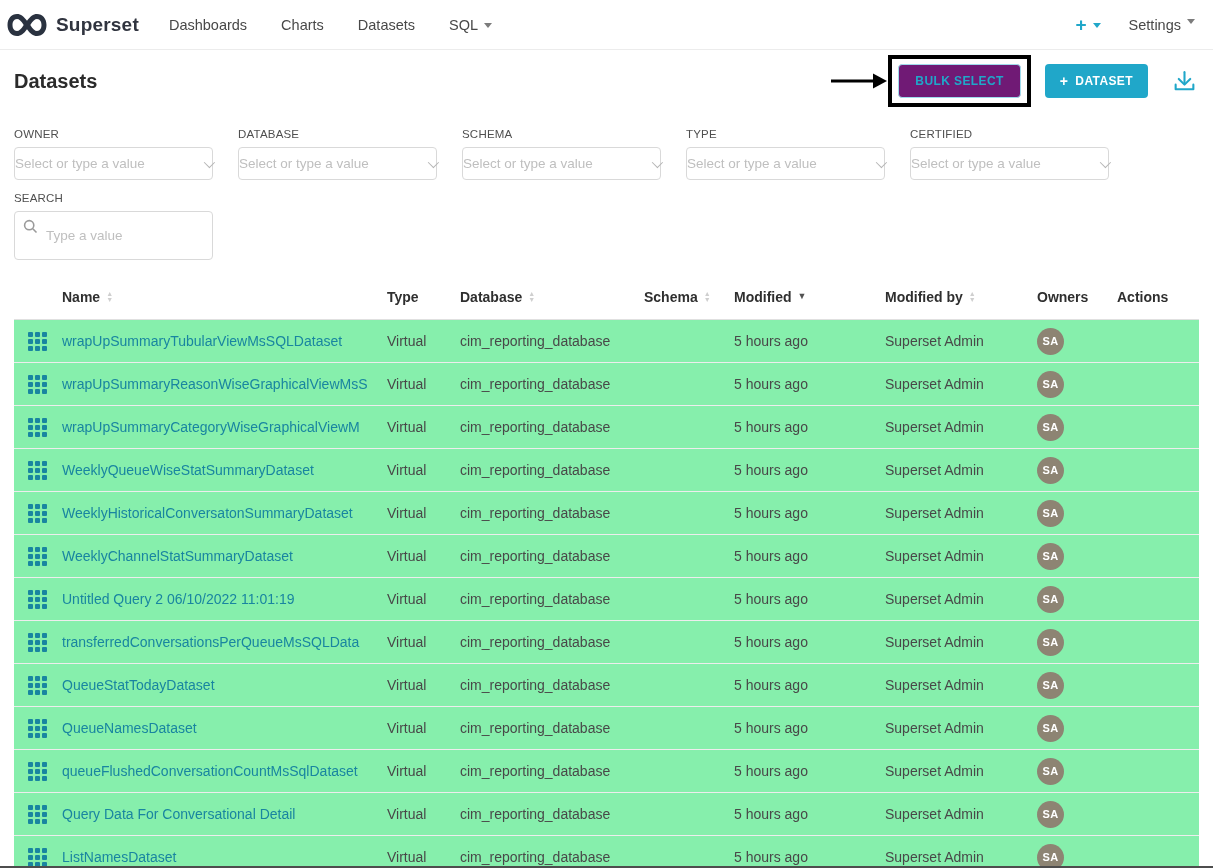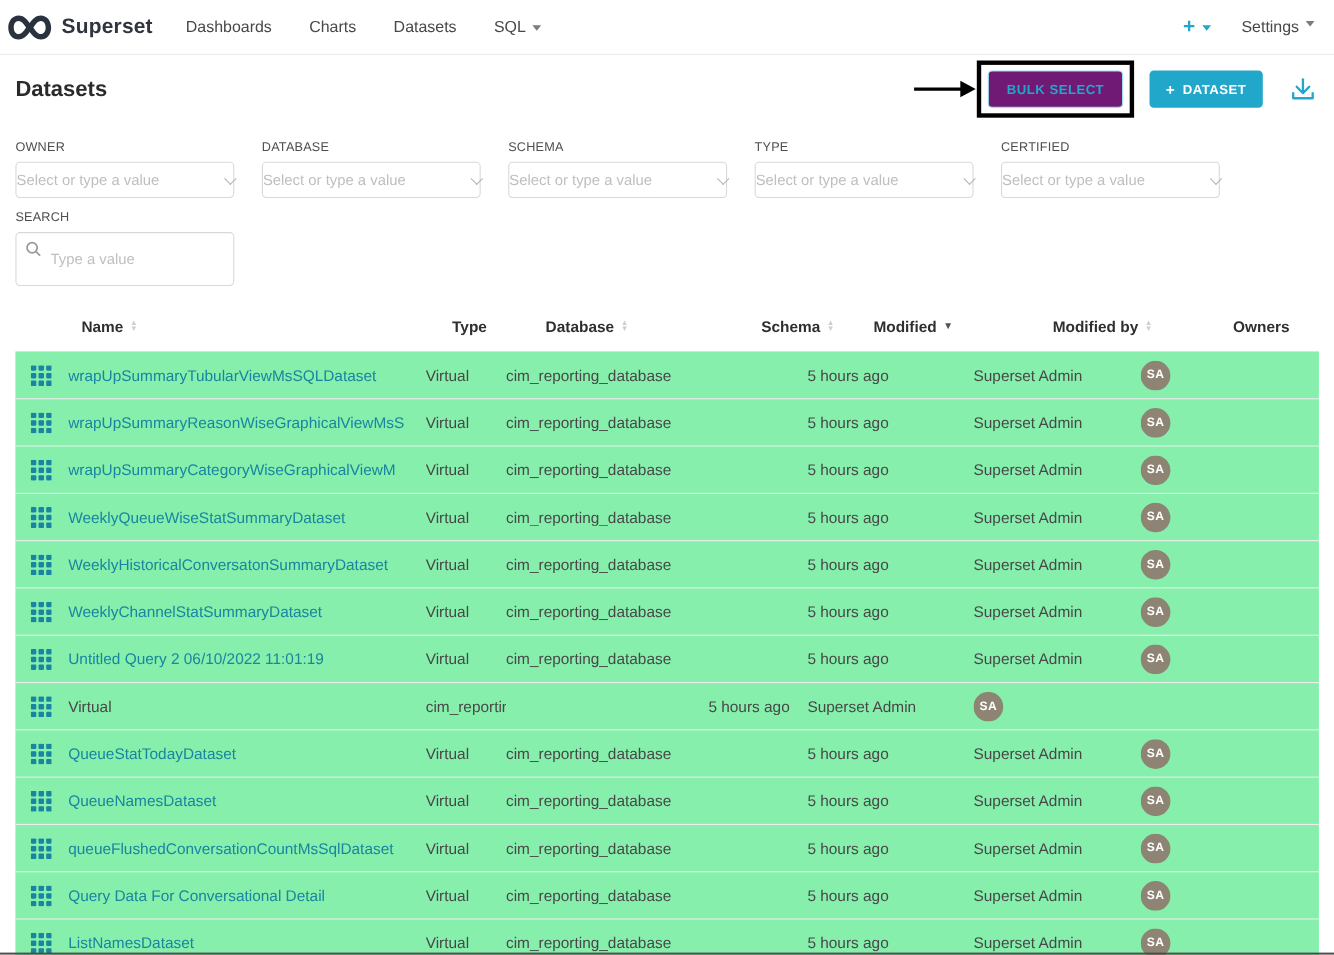--- a/index.html
+++ b/index.html
@@ -48,21 +48,21 @@
   .chev{width:8px;height:8px;border-right:1.6px solid #b5b5b5;border-bottom:1.6px solid #b5b5b5;
     transform:rotate(45deg) translateY(-2px);flex:none;margin-left:8px;}
   .search-wrap{position:relative;width:199px;}
   .search-input{width:199px;height:49px;border:1px solid var(--inputb);border-radius:4px;padding:0 10px 0 31px;
     font-size:13.5px;font-family:inherit;color:#333;outline:none;}
   .search-input::placeholder{color:var(--ph);}
   .search-icon{position:absolute;left:9px;top:8px;}
   
   .table{margin:14px 14px 0;}
   .thead,.row{display:grid;grid-template-columns:48px 325px 73px 184px 90px 151px 152px 80px 1fr;align-items:center;}
-  .thead{height:46px;border-bottom:1px solid var(--border);font-size:14px;font-weight:700;color:#2f2f2f;gap:12px;}
+  .thead{height:46px;border-bottom:1px solid var(--border);font-size:14px;font-weight:700;color:#2f2f2f;}
   .th{display:flex;align-items:center;overflow:hidden;}
   .sort{display:inline-flex;flex-direction:column;margin-left:6px;line-height:0;}
   .sort i{font-style:normal;font-size:7px;line-height:6px;color:#cfcfcf;}
   .sort.sorted i{font-size:9px;line-height:9px;color:#525252;}
   .row{height:43px;border-bottom:1px solid var(--border2);font-size:14px;color:var(--text2);background:#86efac;}
   .cell{overflow:hidden;white-space:nowrap;}
   .icon-cell{display:flex;align-items:center;padding-left:14px;color:var(--link);}
   .name-link{color:var(--link);text-decoration:none;cursor:pointer;display:block;overflow:hidden;white-space:nowrap;padding-right:10px;}
   .owners-cell{display:flex;align-items:center;}
   .avatar{width:27px;height:27px;border-radius:50%;background:var(--avatar);color:#fff;font-size:11px;font-weight:700;
@@ -424,20 +424,23 @@
             <rect x="7" y="0" width="5" height="5" rx="1"></rect>
             <rect x="14" y="0" width="5" height="5" rx="1"></rect>
             <rect x="0" y="7" width="5" height="5" rx="1"></rect>
             <rect x="7" y="7" width="5" height="5" rx="1"></rect>
             <rect x="14" y="7" width="5" height="5" rx="1"></rect>
             <rect x="0" y="14" width="5" height="5" rx="1"></rect>
             <rect x="7" y="14" width="5" height="5" rx="1"></rect>
             <rect x="14" y="14" width="5" height="5" rx="1"></rect>
           </svg>
         </div>
+        <div class="cell">
+          <a class="name-link">transferredConversationsPerQueueMsSQLData</a>
+        </div>
         <div class="cell">Virtual</div>
         <div class="cell">cim_reporting_database</div>
         <div class="cell"></div>
         <div class="cell">5 hours ago</div>
         <div class="cell">Superset Admin</div>
         <div class="cell owners-cell">
           <div class="avatar">SA</div>
         </div>
         <div class="cell actions-cell"></div>
       </div>

